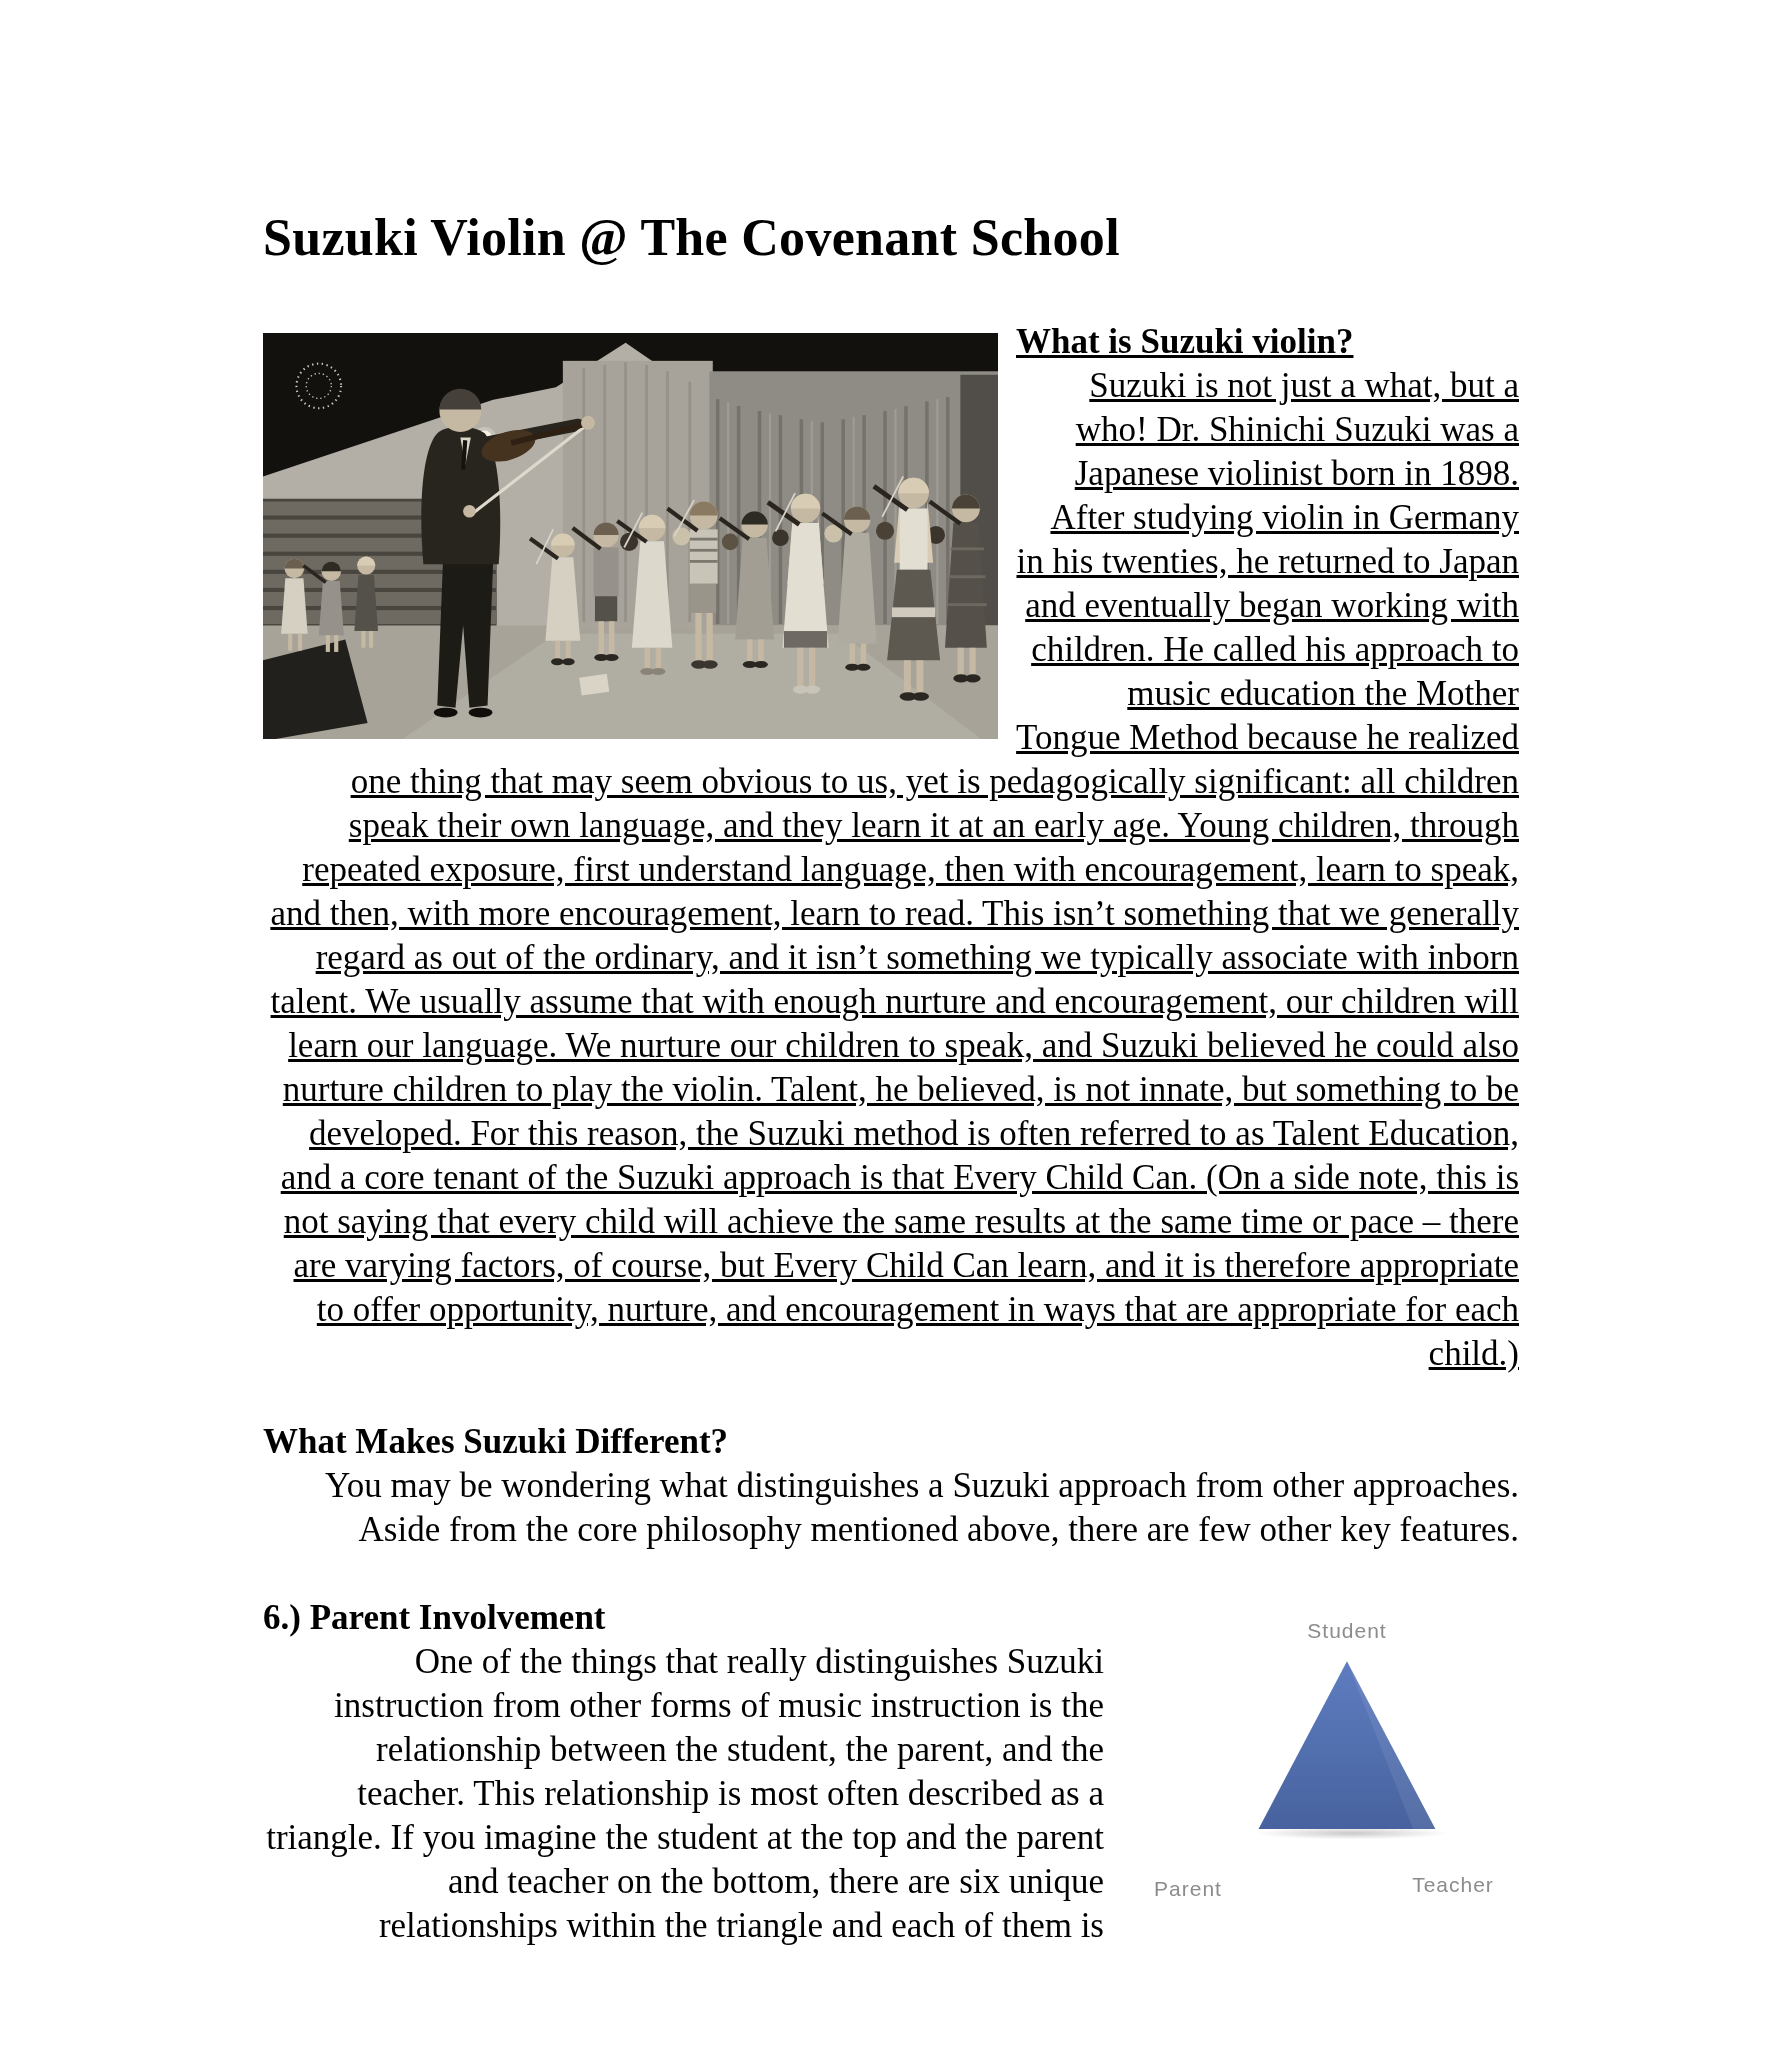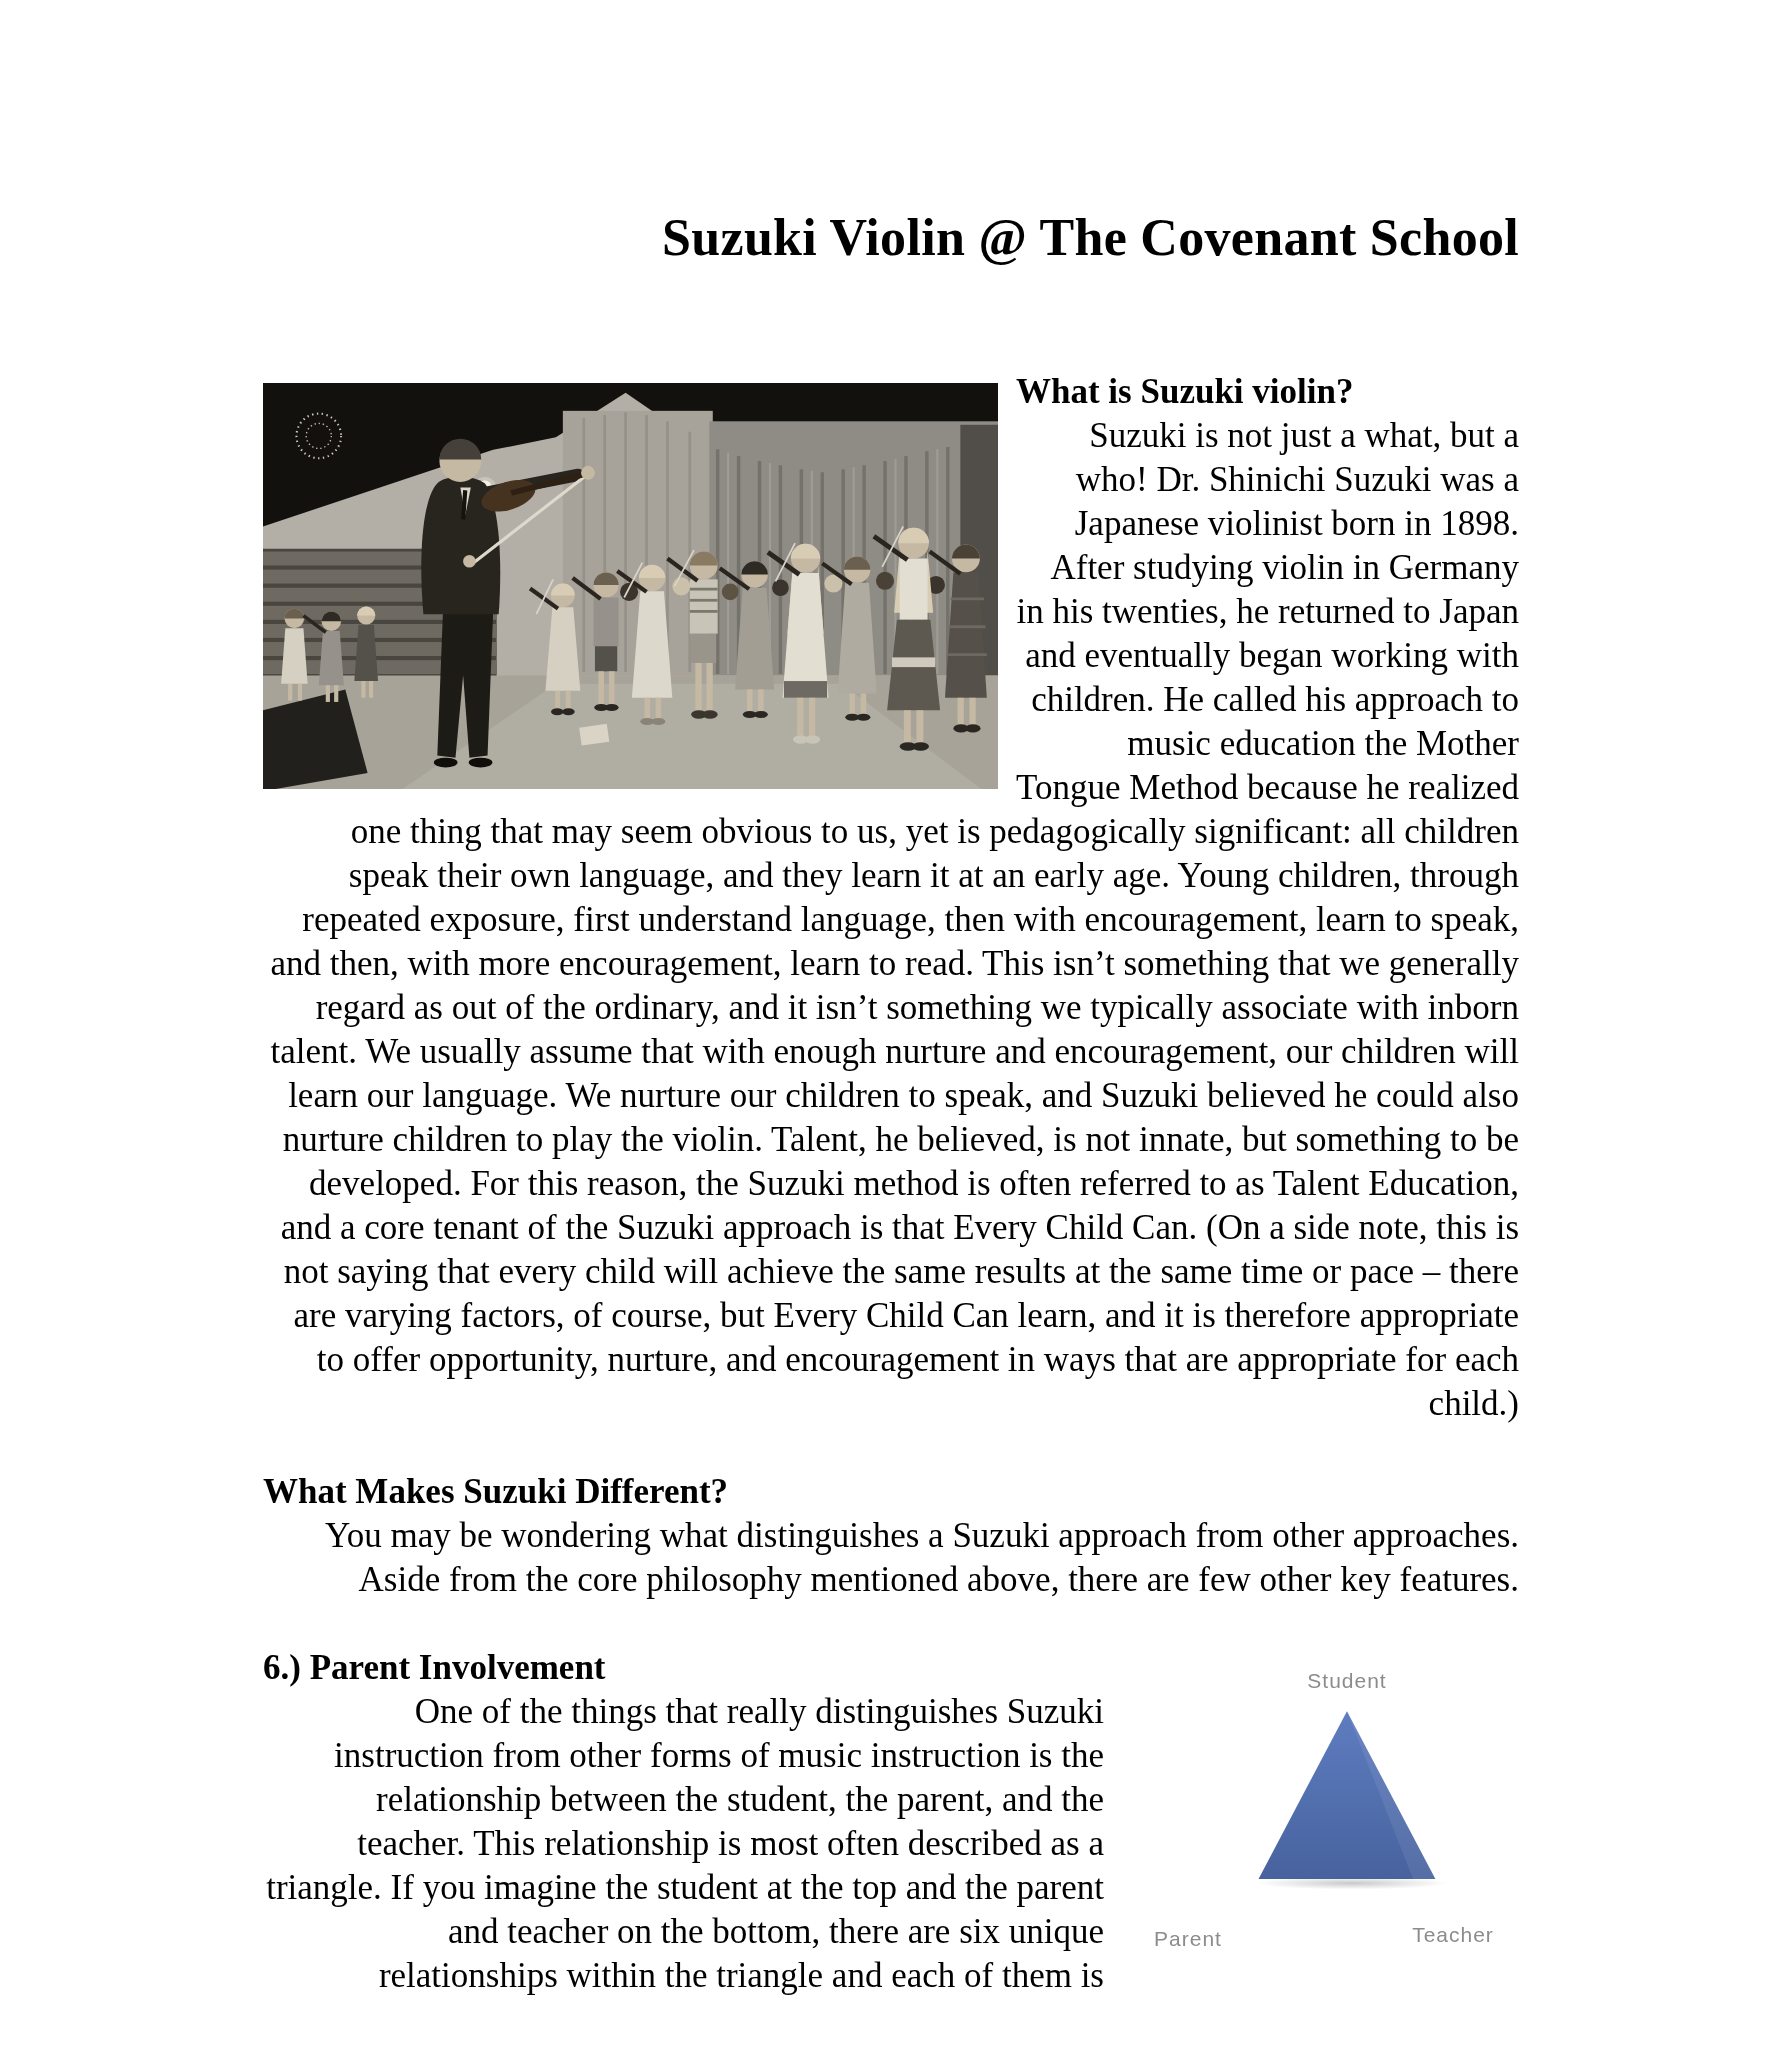--- a/index.html
+++ b/index.html
@@ -10,25 +10,25 @@
     overflow:hidden;
     box-sizing:border-box;
     padding:0 259px 0 263px;
     font-family:"Liberation Serif","DejaVu Serif",serif;
     font-size:35px;line-height:44px;color:#000;
     text-align:left;
   }
   .doc-title{
     margin:208px 0 0 0;
     font-size:52px;line-height:60px;
-    font-weight:bold;text-align:right;
+    font-weight:bold;text-align:left;
     letter-spacing:0.3px;
   }
   section{margin:0;}
-  .sec-what-is{margin-top:102px;}
+  .sec-what-is{margin-top:52px;text-decoration:underline;}
   .sec-different{margin-top:44px;}
   .sec-parent{margin-top:44px;}
   .para-heading{font-weight:bold;}
   p{margin:0;text-align:right;}
   .photo-wrap{
     float:left;
     width:735px;height:406px;
     margin:12.5px 18px 21px 0;
     padding:0;border:none;
   }

